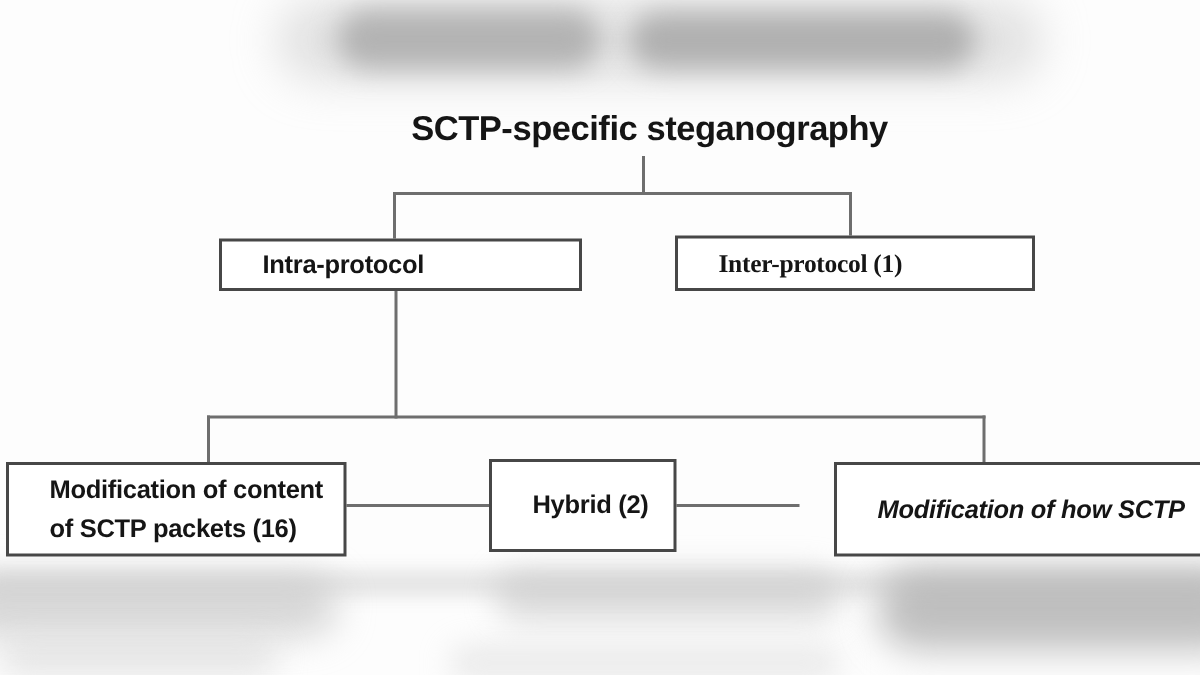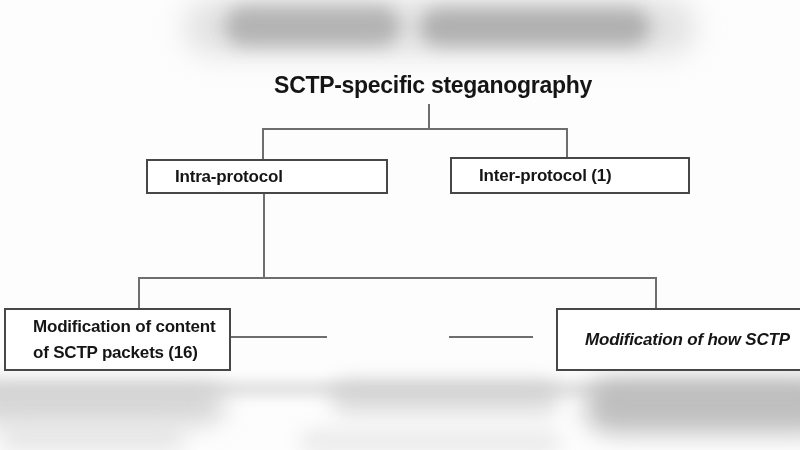--- a/index.html
+++ b/index.html
@@ -61,25 +61,28 @@
   <div class="line v" style="left:263px;top:192px;height:87px;"></div>
   <div class="line h" style="left:138px;top:277px;width:519px;"></div>
   <div class="line v" style="left:138px;top:277px;height:32px;"></div>
   <div class="line v" style="left:655px;top:277px;height:32px;"></div>
   <div class="line h" style="left:229px;top:336px;width:98px;"></div>
   <div class="line h" style="left:449px;top:336px;width:84px;"></div>
 
   <div class="node" style="left:146px;top:159px;width:242px;height:35px;">
     <div class="nline">Intra-protocol</div>
   </div>
-  <div class="node" style="left:450px;top:157px;width:240px;height:37px;">
+  <div class="node" style="left:450px;top:157px;width:240px;height:37px;font-family:Liberation Serif, serif;">
     <div class="nline">Inter-protocol (1)</div>
   </div>
 
   <div class="node" style="left:4px;top:308px;width:227px;height:63px;">
     <div class="nline">Modification of content</div>
     <div class="nline">of SCTP packets (16)</div>
+  </div>
+  <div class="node" style="left:326px;top:306px;width:125px;height:62px;">
+    <div class="nline">Hybrid (2)</div>
   </div>
   <div class="node" style="left:556px;top:308px;width:260px;height:63px;font-style:italic;">
     <div class="nline">Modification of how SCTP</div>
   </div>
 
 </div>
 
 </body></html>

